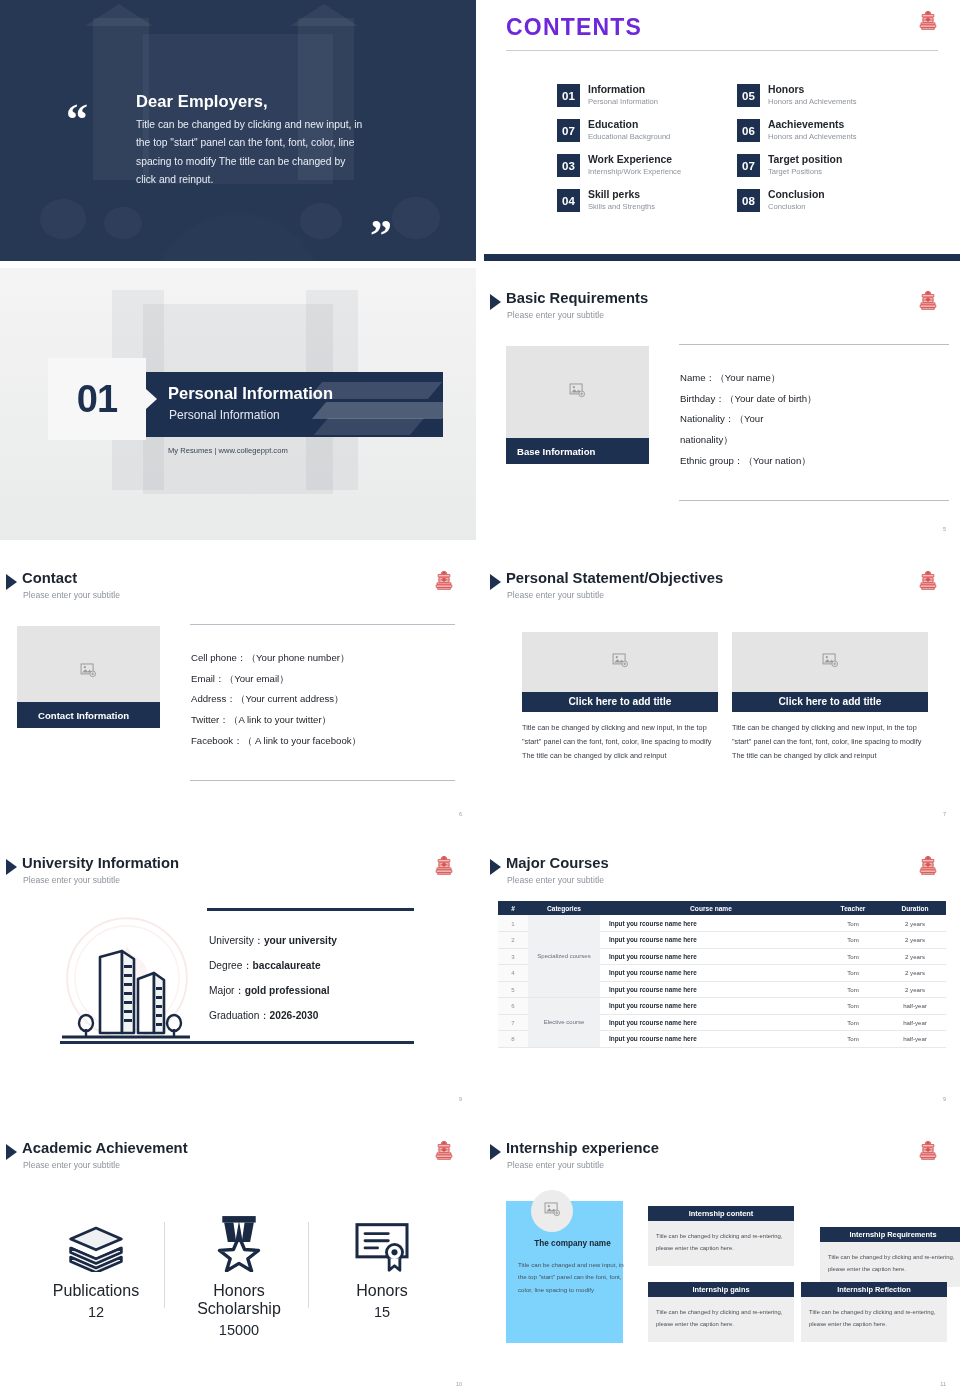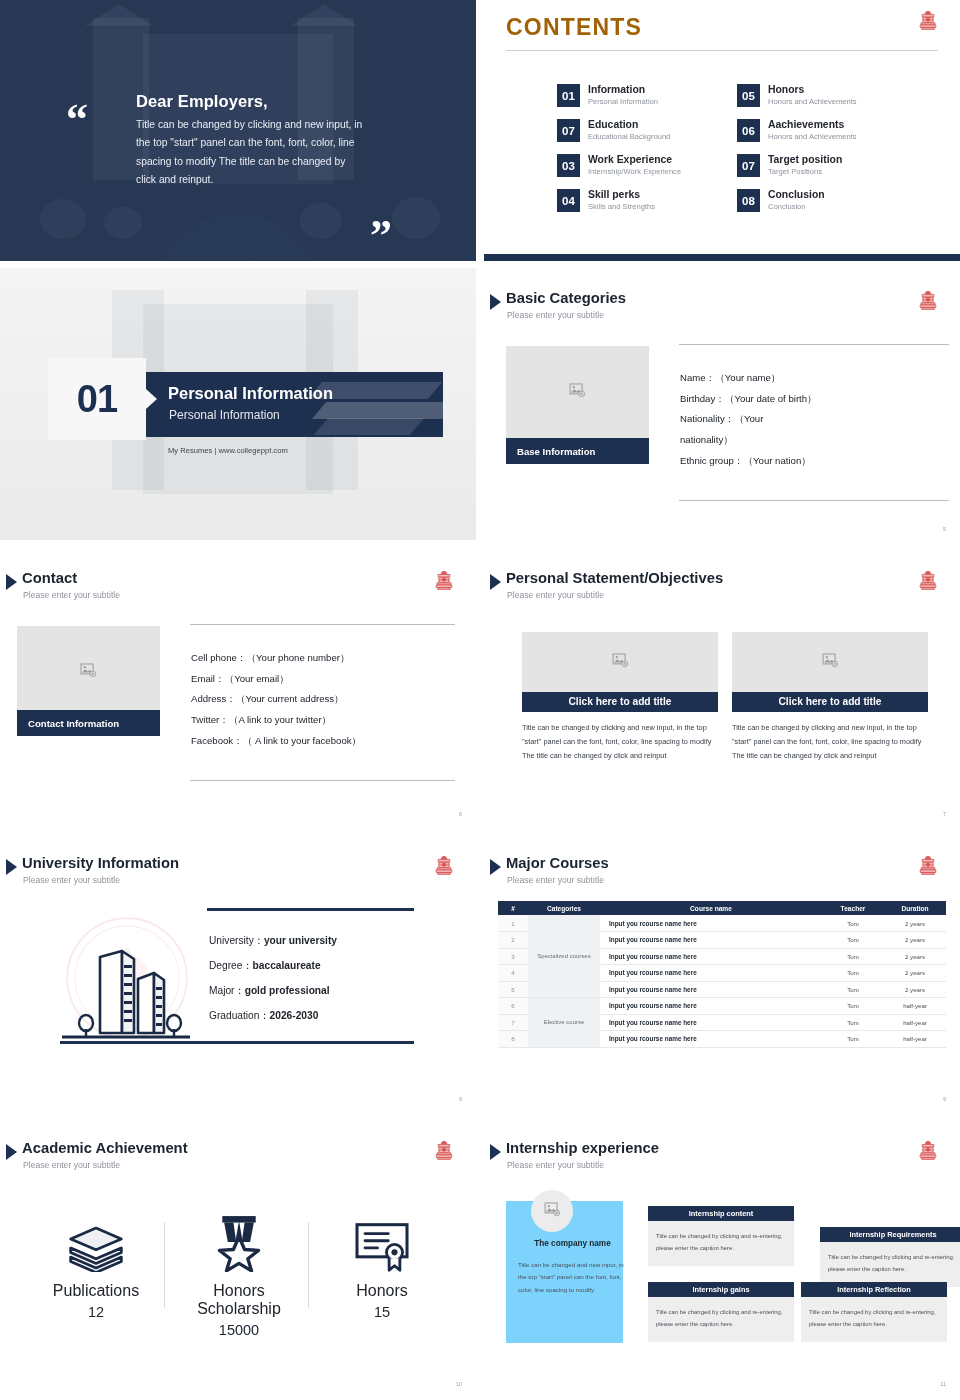--- a/index.html
+++ b/index.html
@@ -38,21 +38,21 @@
   #s1 .qm-open { left:26px; top:24px; }
   #s1 .qm-close { left:330px; top:140px; }
   #s1 .q-title { position:absolute; left:96px; top:18px; color:#fff; font-size:16.5px;
     font-weight:700; letter-spacing:.1px; }
   #s1 .q-body { position:absolute; left:96px; top:42px; width:228px; color:#e9edf4;
     font-size:10.3px; line-height:1.78; }
 
   
   #s2 { left:484px; top:0; width:476px; height:261px; }
   #s2 .ct-title { position:absolute; left:22px; top:14px; font-size:23px; font-weight:700;
-    color:#a16207; letter-spacing:1.2px; }
+    color:#6d28d9; letter-spacing:1.2px; }
   #s2 .ct-rule { position:absolute; left:22px; top:50px; width:432px; height:1px; background:#c9cdd4; }
   #s2 .seal { position:absolute; right:22px; top:10px; }
   #s2 .ct-grid { position:absolute; left:0; top:84px; width:476px; }
   .ct-col { position:absolute; top:0; width:190px; }
   .ct-col.left { left:73px; } .ct-col.right { left:253px; }
   .ct-item { display:flex; align-items:flex-start; margin-bottom:11px; height:24px; }
   .ct-num { width:23px; height:23px; background:#1e3050; color:#fff; font-size:11.5px;
     font-weight:700; display:flex; align-items:center; justify-content:center; flex:0 0 23px; }
   .ct-txt { margin-left:8px; }
   .ct-h { font-size:10.4px; font-weight:700; color:#22262d; line-height:1.15; }
@@ -260,21 +260,21 @@
     </div>
 
     <div class="numbox">01</div>
     <div class="numarrow"></div>
     <div class="sd-foot">My Resumes | www.collegeppt.com</div>
   </div>
 
   <div class="slide" id="s4">
     <div class="hdr">
       <div class="caret"></div>
-      <div class="h1">Basic Categories</div>
+      <div class="h1">Basic Requirements</div>
       <div class="h2">Please enter your subtitle</div>
     </div>
     <div class="seal" id="seal-s4" style="position:absolute;right:22px;top:22px;"><svg viewBox="0 0 24 26" width="20" height="22">
   <g fill="none" stroke="#d8504f" stroke-width="1">
     <path d="M12 1.5c2 0 3.4 1.1 3.4 2.6H8.6C8.6 2.6 10 1.5 12 1.5z" fill="#eaa0a0"></path>
     <ellipse cx="12" cy="3.4" rx="1.6" ry="1.1" fill="#d8504f"></ellipse>
     <path d="M5 5.2h14v3H5z" fill="#f3c0c0"></path>
     <path d="M6.2 8.6h11.6v6.4H6.2z" fill="#f6cccc"></path>
     <circle cx="12" cy="11.4" r="2" fill="#d8504f"></circle>
     <path d="M8 11.5h1.5M14.5 11.5H16" stroke="#d8504f"></path>
@@ -334,21 +334,21 @@
 
     <div class="ph" style="position:absolute;left:17px;top:78px;width:143px;height:92px;">
       <span class="imgicon"><svg viewBox="0 0 24 22" width="17" height="16">
   <rect x="1.5" y="2.5" width="17" height="14" fill="none" stroke="#9a9a9a" stroke-width="1.4"></rect>
   <circle cx="6.8" cy="7" r="1.5" fill="#9a9a9a"></circle>
   <path d="M3 14.5l4.6-4.4 3.3 3 3-2.6 3.1 4z" fill="#9a9a9a"></path>
   <circle cx="18" cy="16.5" r="4" fill="#e4e4e4" stroke="#9a9a9a" stroke-width="1.2"></circle>
   <path d="M18 14.4v4.2M15.9 16.5h4.2" stroke="#9a9a9a" stroke-width="1.2"></path>
 </svg></span>
     </div>
-    <div class="ph-cap" style="position:absolute;left:17px;top:162px;width:143px;height:26px;padding-left:11px;font-size:9.6px;">
+    <div class="ph-cap" style="position:absolute;left:17px;top:154px;width:143px;height:26px;padding-left:21px;font-size:9.6px;">
       <span>Contact Information</span>
     </div>
 
     <div class="rule-top" style="position:absolute;left:190px;top:76px;width:265px;"></div>
     <div id="contact-fields" style="position:absolute;left:191px;top:100px;width:265px;">
         <div class="info-line">Cell phone：（Your phone number）</div>
         <div class="info-line">Email：（Your email）</div>
         <div class="info-line">Address：（Your current address）</div>
         <div class="info-line">Twitter：（A link to your twitter）</div>
         <div class="info-line">Facebook：（ A link to your facebook）</div>

